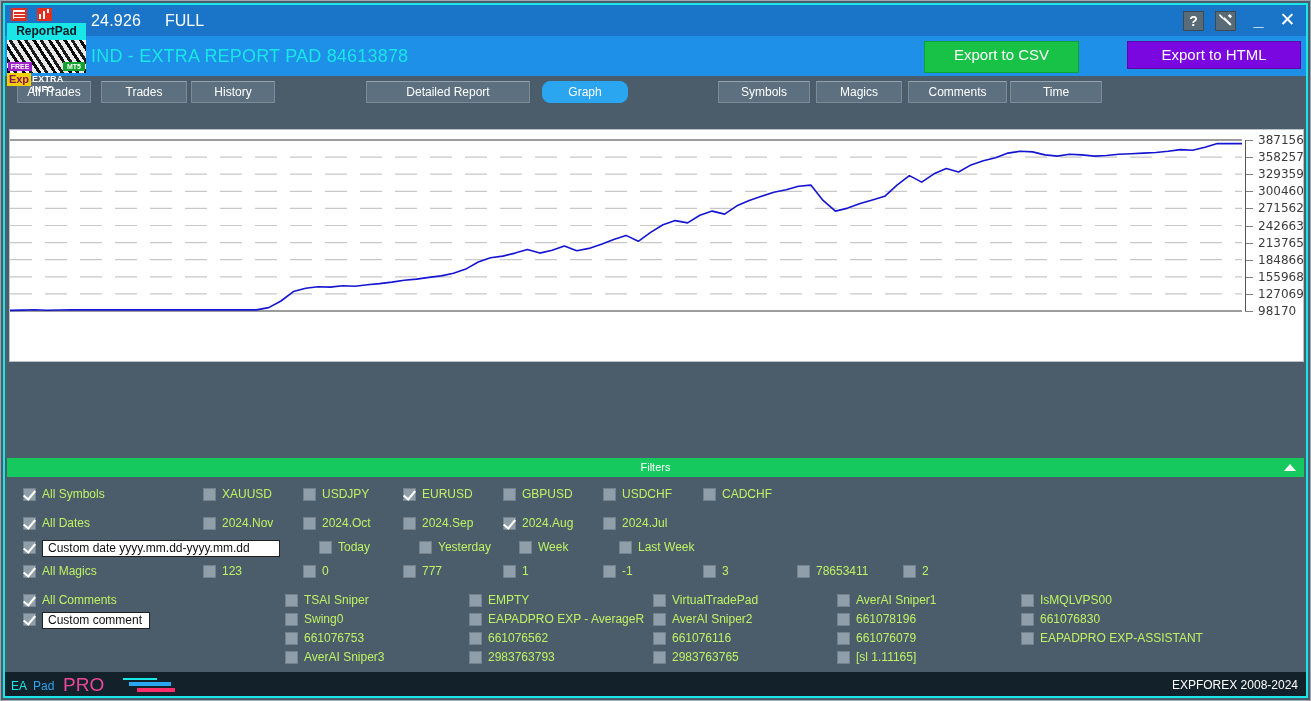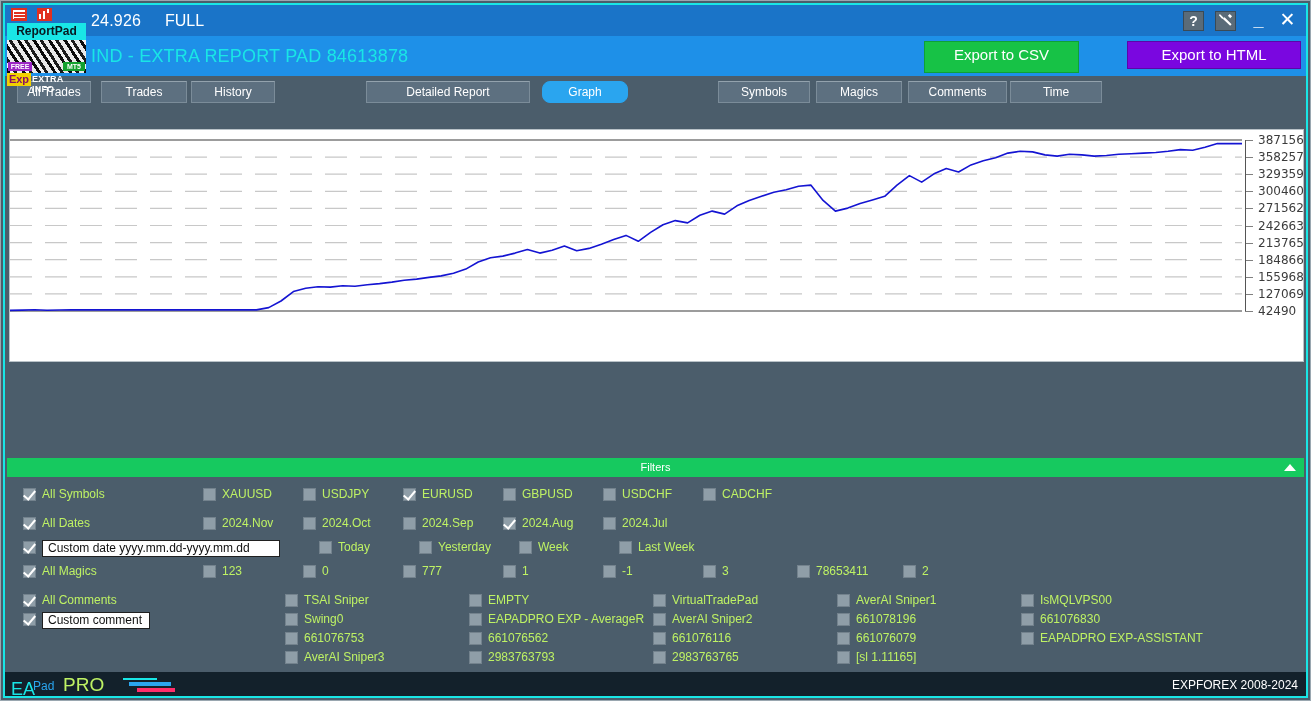--- a/index.html
+++ b/index.html
@@ -187,23 +187,23 @@
     border:1px solid #202020;box-sizing:border-box;
     color:#101010;font-size:12px;line-height:15px;
     padding:0 5px;cursor:text;
   }
 
   
   .footer{
     position:absolute;left:4px;top:671px;width:1301px;height:26px;
     background:#13212b;
   }
-  .ft-ea{position:absolute;left:6px;top:7px;color:#19e6e6;font-size:18px;}
+  .ft-ea{position:absolute;left:6px;top:7px;color:#19e6e6;font-size:12px;}
   .ft-pad{position:absolute;left:28px;top:7px;color:#2aa5ef;font-size:12px;}
-  .ft-pro{position:absolute;left:58px;top:2px;color:#bef264;font-size:19px;}
+  .ft-pro{position:absolute;left:58px;top:2px;color:#ec4899;font-size:19px;}
   .ft-mark{position:absolute;left:118px;top:4px;width:56px;height:18px;}
   .ft-mark i{position:absolute;display:block;}
   .ft-copy{
     position:absolute;right:8px;top:6px;color:#ffffff;font-size:12px;
   }
 </style>
 </head>
 <body>
 
 <div id="app">
@@ -291,21 +291,21 @@
         <span class="ylab" style="top: 89.5px;">242663</span>
         <span class="ytick" style="top: 112.6px;"></span>
         <span class="ylab" style="top: 106.6px;">213765</span>
         <span class="ytick" style="top: 129.7px;"></span>
         <span class="ylab" style="top: 123.7px;">184866</span>
         <span class="ytick" style="top: 146.8px;"></span>
         <span class="ylab" style="top: 140.8px;">155968</span>
         <span class="ytick" style="top: 163.9px;"></span>
         <span class="ylab" style="top: 157.9px;">127069</span>
         <span class="ytick" style="top: 181px;"></span>
-        <span class="ylab" style="top: 175px;">42490</span>
+        <span class="ylab" style="top: 175px;">98170</span>
         <span style="position: absolute; left: 3px; top: 10px; width: 1px; height: 171px; background: rgb(85, 85, 85);"></span>
       </div>
   </div>
 
   <div class="filterbar">
     <span>Filters</span>
     <span class="filt-arrow"></span>
   </div>
 
   <div class="filterpanel" id="filterpanel">

